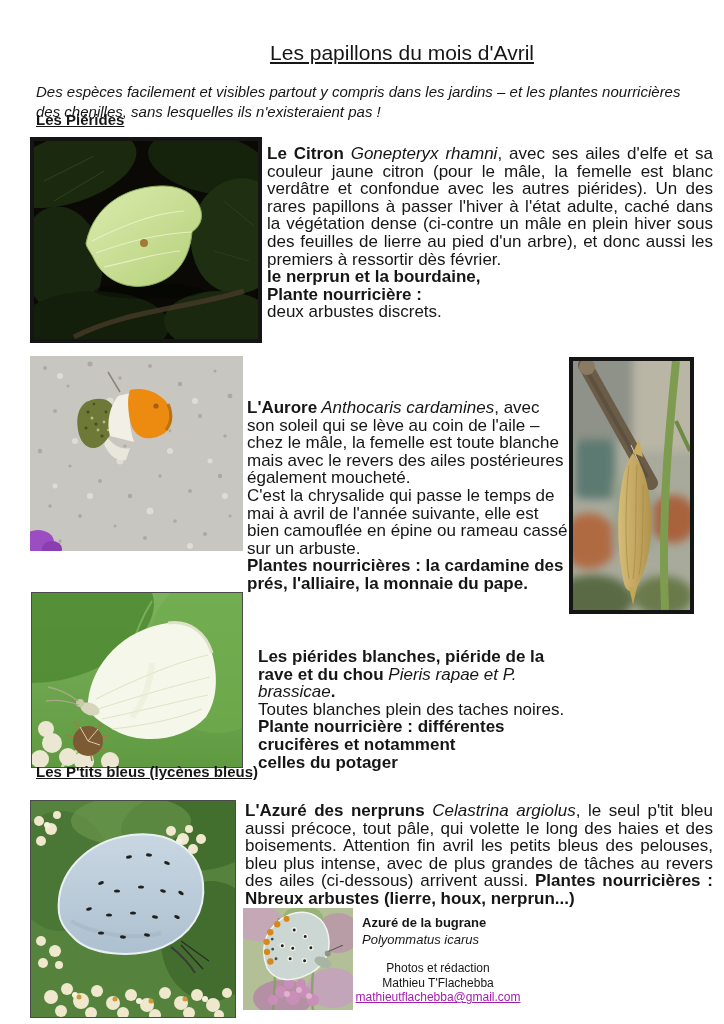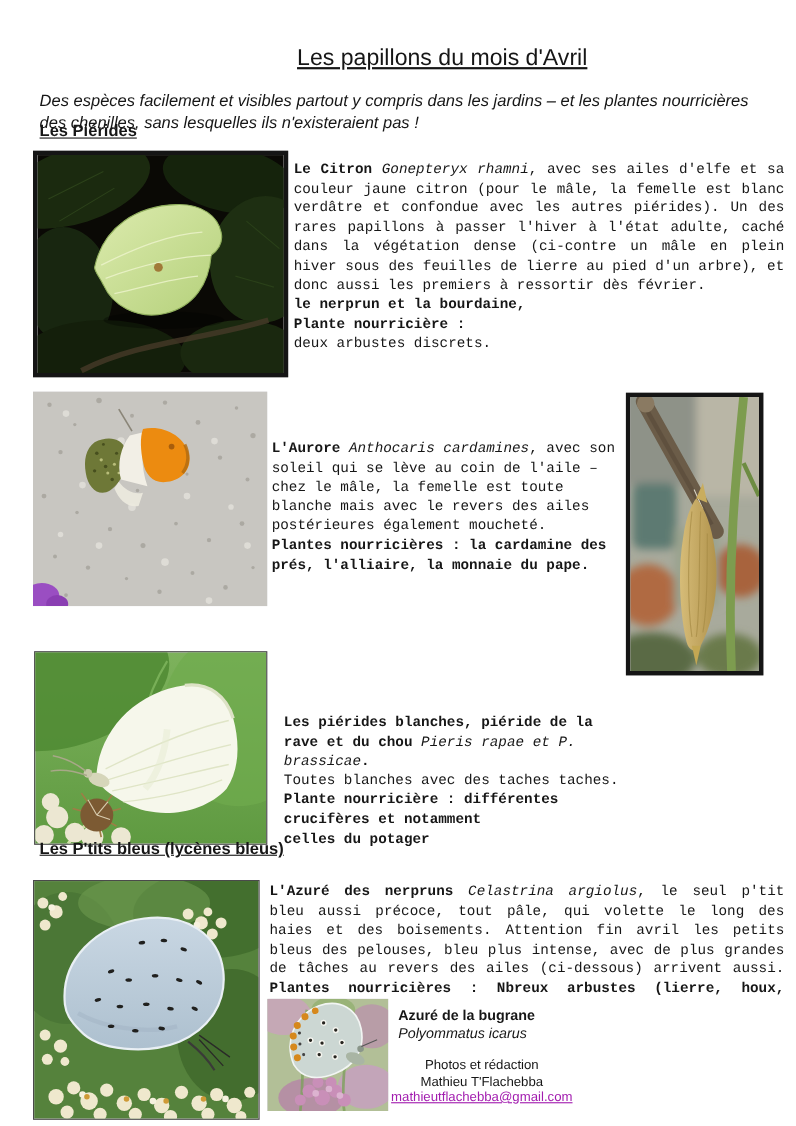--- a/index.html
+++ b/index.html
@@ -4,21 +4,21 @@
 <style>
   html,body{margin:0;padding:0;background:#ffffff;}
   .page{position:relative;width:724px;height:1024px;background:#fff;overflow:hidden;
         font-family:"Liberation Sans",sans-serif;color:#161616;}
   .abs{position:absolute;}
   .b{font-weight:bold;}
   .i{font-style:italic;}
   .title{top:41px;left:0;width:724px;text-align:center;font-size:21px;text-decoration:underline;margin-left:40px;}
   .intro{top:82px;left:36px;width:654px;font-size:15px;font-style:italic;line-height:19.5px;}
   .sec-head{font-size:15px;font-weight:bold;text-decoration:underline;}
-  .body-txt{font-size:13px;line-height:17.6px;font-family:Liberation Mono, monospace;}
+  .body-txt{font-size:17px;line-height:17.6px;}
   .just{text-align:justify;}
   .photo{position:absolute;overflow:hidden;background:#ccc;}
   .photo svg{display:block;}
   .frame4{border:4px solid #151515;}
   .frame1{border:1px solid #4a4a4a;}
   .caption-name{font-size:13px;font-weight:bold;line-height:17px;}
   .caption-latin{font-size:13px;font-style:italic;line-height:17px;}
   .credits{font-size:12px;line-height:14.5px;text-align:center;}
   a.mail{color:#a21caf;text-decoration:underline;}
 </style>
@@ -135,20 +135,21 @@
         <circle cx="56" cy="-10" r="2.6" fill="#a85e0c"></circle>
         <path d="M8,22 C14,30 22,34 30,32 L26,44 C16,46 8,38 4,28 Z" fill="#eceadf" opacity="0.9"></path>
       </g>
       <ellipse cx="8" cy="186" rx="16" ry="12" fill="#9a4ec2"></ellipse>
       <ellipse cx="22" cy="193" rx="10" ry="8" fill="#8a3eb2"></ellipse>
     </svg>
   </div>
 
   <div class="abs body-txt" style="left:247px;top:362px;width:322px;margin-top:37px;">
     <span class="b">L'Aurore</span><span class="i"> Anthocaris cardamines</span><span>, avec son soleil qui se lève au coin de l'aile – chez le mâle, la femelle est toute blanche mais avec le revers des ailes postérieures également moucheté.</span>
+    <div>C'est la chrysalide qui passe le temps de mai à avril de l'année suivante, elle est bien camouflée en épine ou rameau cassé sur un arbuste.</div>
     <div class="b">Plantes nourricières : la cardamine des prés, l'alliaire, la monnaie du pape.</div>
   </div>
 
   <div class="photo frame4" style="left:569px;top:357px;">
     <svg width="117" height="249" viewBox="0 0 117 249">
       <defs>
         <filter id="bl" x="-20%" y="-20%" width="140%" height="140%">
             <feGaussianBlur stdDeviation="4"></feGaussianBlur>
           </filter>
         <linearGradient id="gchr" x1="0" y1="0" x2="1" y2="0">
@@ -229,21 +230,21 @@
         <path d="M120,70 C118,90 112,110 100,124" stroke="#e6ebd2" stroke-width="6" fill="none" opacity="0.5"></path>
         <ellipse cx="58" cy="116" rx="10" ry="6" fill="#d6d6ba" transform="rotate(20 58 116)"></ellipse>
         <circle cx="48" cy="110" r="4" fill="#c9c9ab"></circle>
         <path d="M46,108 C36,100 26,96 16,94 M47,112 C36,108 26,106 14,108" stroke="#a8a888" stroke-width="1.3" fill="none"></path>
       </g>
     </svg>
   </div>
 
   <div class="abs body-txt" style="left:258px;top:648px;width:312px;">
     <span class="b">Les piérides blanches, piéride de la rave et du chou</span><span class="i"> Pieris rapae et P. brassicae</span><span class="b">.</span>
-    <div>Toutes blanches avec des taches taches.</div>
+    <div>Toutes blanches plein des taches noires.</div>
     <div class="b">Plante nourricière : différentes</div>
     <div class="b">crucifères et notamment</div>
     <div class="b">celles du potager</div>
   </div>
 
   <div class="abs sec-head" style="top:763px;left:36px;">Les P'tits bleus (lycènes bleus)</div>
 
   <div class="photo frame1" style="left:30px;top:800px;">
     <svg width="204" height="216" viewBox="0 0 204 216">
       <defs>

